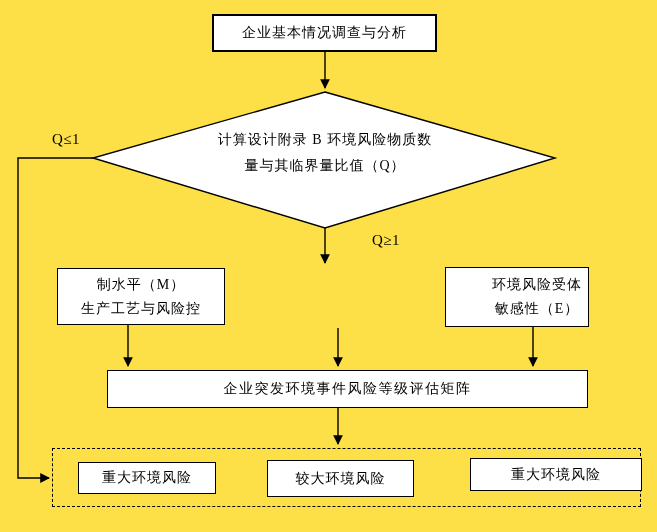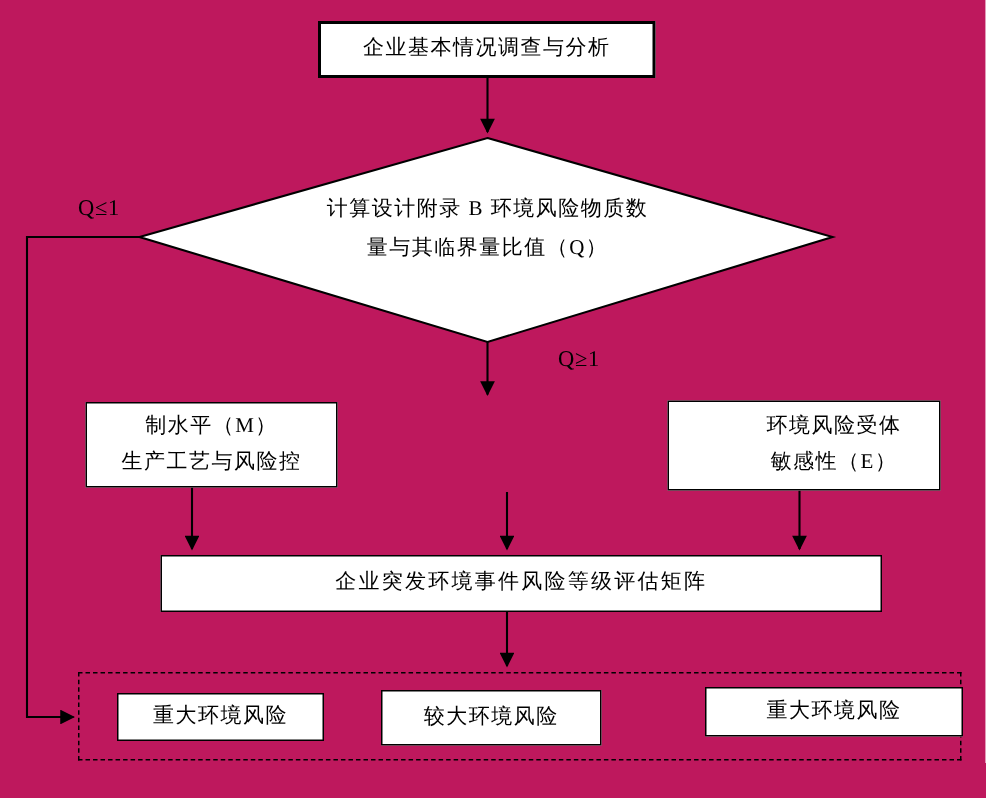--- a/index.html
+++ b/index.html
@@ -5,21 +5,21 @@
   html, body {
     margin: 0;
     padding: 0;
     background: #ffffff;
     font-family: "Liberation Serif", "DejaVu Serif", serif;
   }
   .canvas {
     position: relative;
     width: 657px;
     height: 532px;
-    background: #be185d;
+    background: #fde047;
     overflow: hidden;
   }
   .layer {
     position: absolute;
     left: 0;
     top: 0;
     pointer-events: none;
   }
   .node {
     position: absolute;
@@ -105,36 +105,36 @@
 
   <div class="free-text edge-label" style="left:30px; top:131px; width:50px;">Q≤1</div>
   <div class="free-text edge-label" style="left:350px; top:232px; width:50px;">Q≥1</div>
 
   <div class="node" style="left:57px; top:268px; width:168px; height:57px;">
     <div>制水平（M）</div>
     <div>生产工艺与风险控</div>
   </div>
 
 
-  <div class="node" style="left:445px; top:267px; width:182px; height:60px;padding-left:40px;">
+  <div class="node" style="left:445px; top:267px; width:144px; height:60px;padding-left:40px;">
     <div>环境风险受体</div>
     <div>敏感性（E）</div>
   </div>
 
   <div class="node" style="left:107px; top:370px; width:481px; height:38px; letter-spacing:1.5px;">
     <span>企业突发环境事件风险等级评估矩阵</span>
   </div>
 
   <div class="dashed-group" style="left:52px; top:448px; width:589px; height:59px;"></div>
 
   <div class="node" style="left:78px; top:462px; width:138px; height:32px;">
     <span>重大环境风险</span>
   </div>
 
-  <div class="node" style="left:254px; top:460px; width:147px; height:37px;">
+  <div class="node" style="left:267px; top:460px; width:147px; height:37px;">
     <span>较大环境风险</span>
   </div>
 
   <div class="node" style="left:470px; top:458px; width:172px; height:33px;">
     <span>重大环境风险</span>
   </div>
 
 </div>
 
 </body></html>

